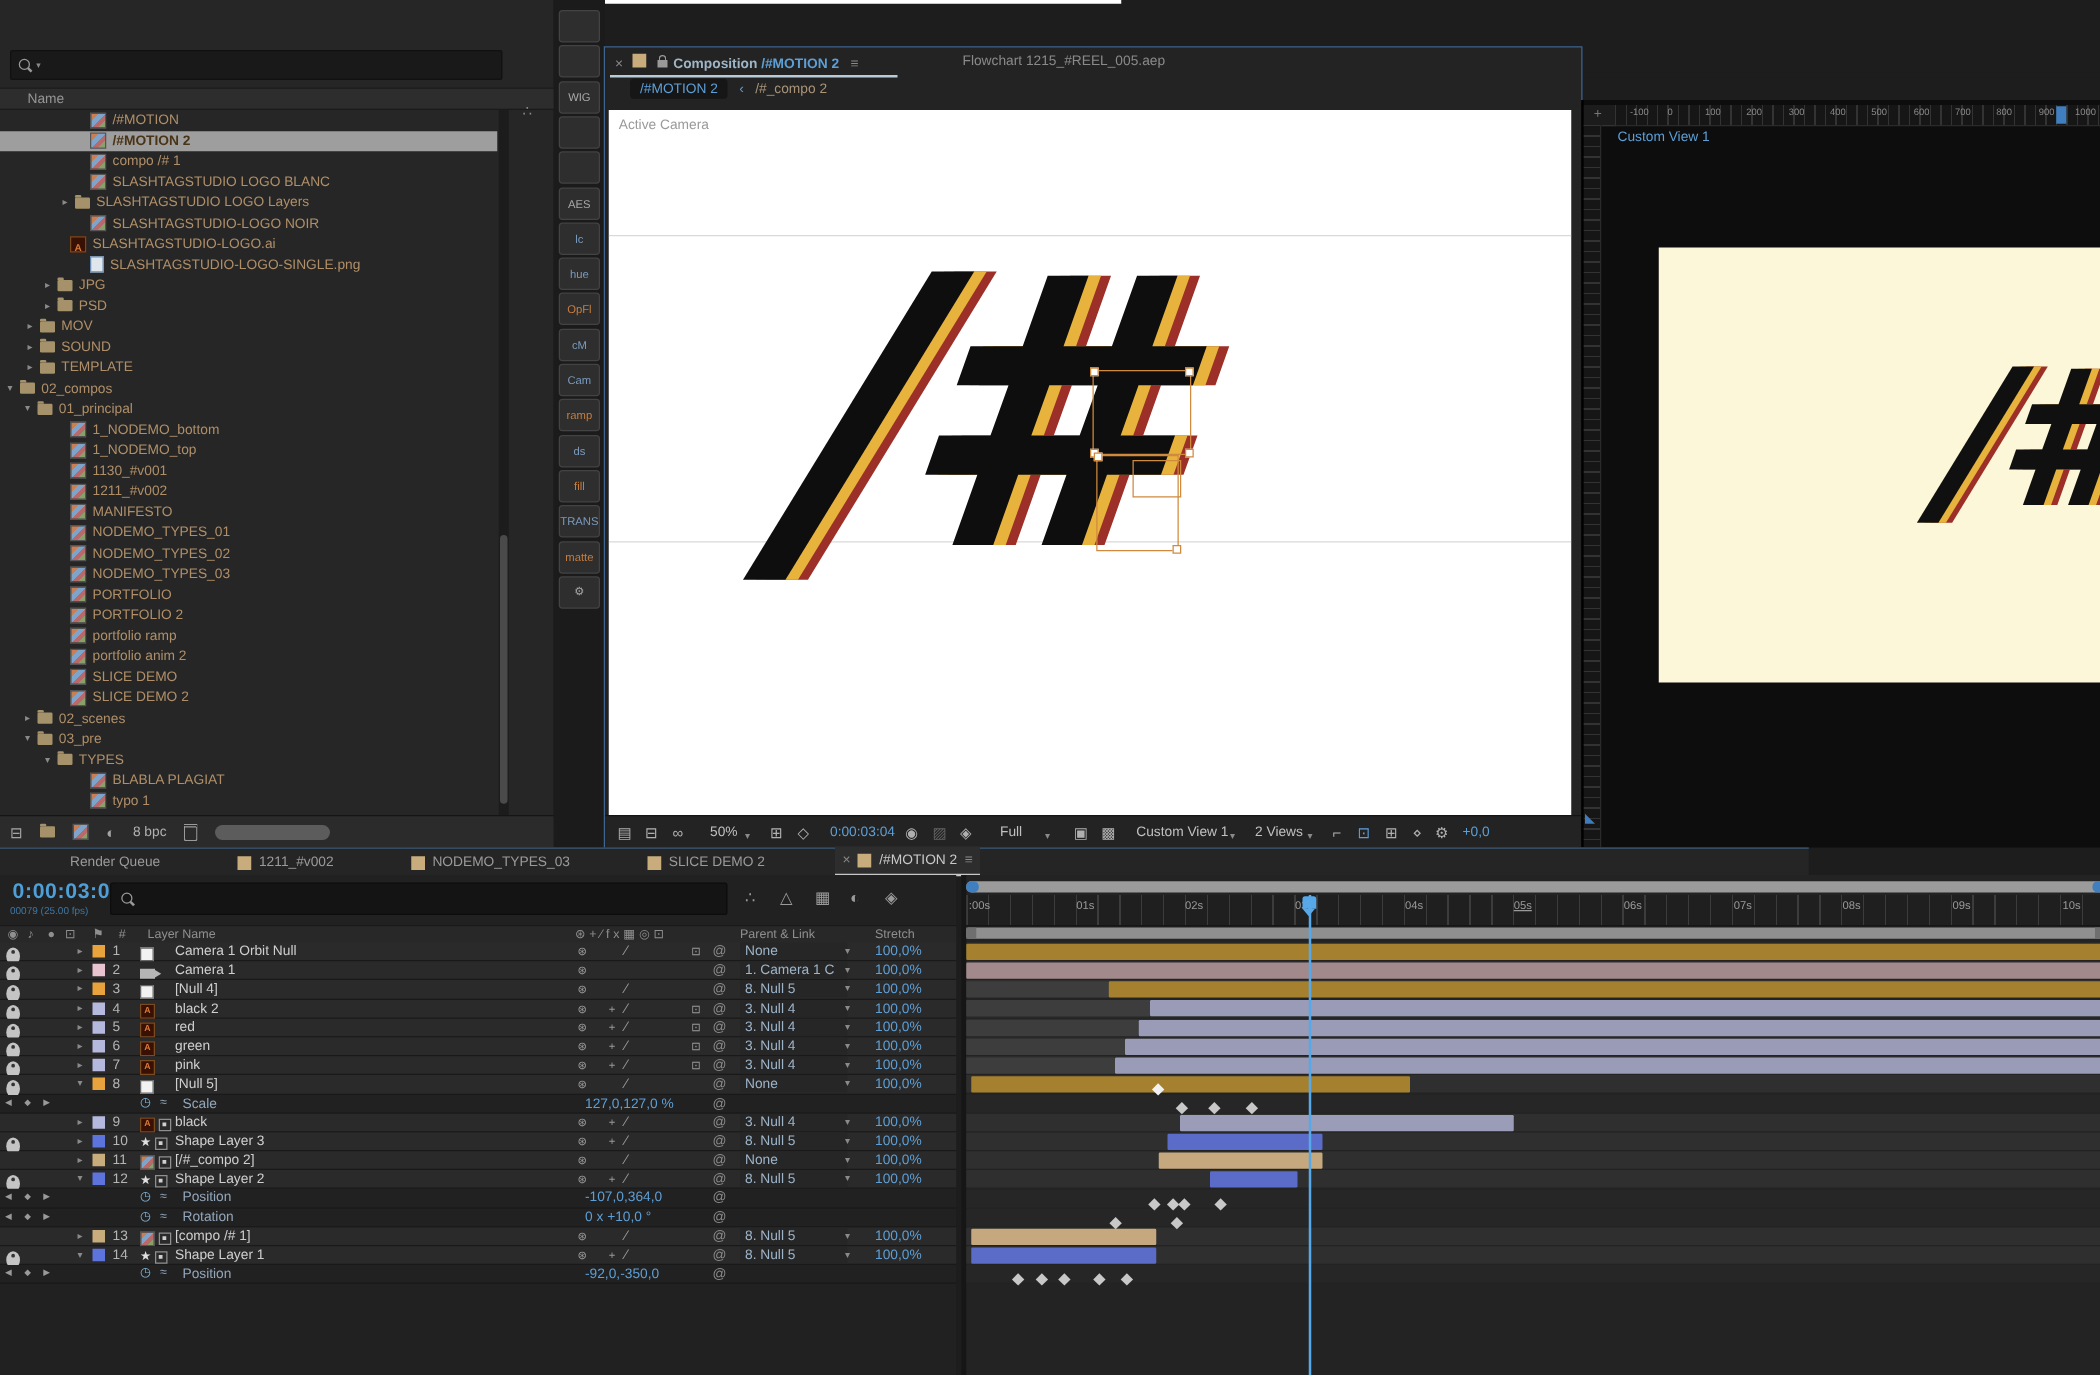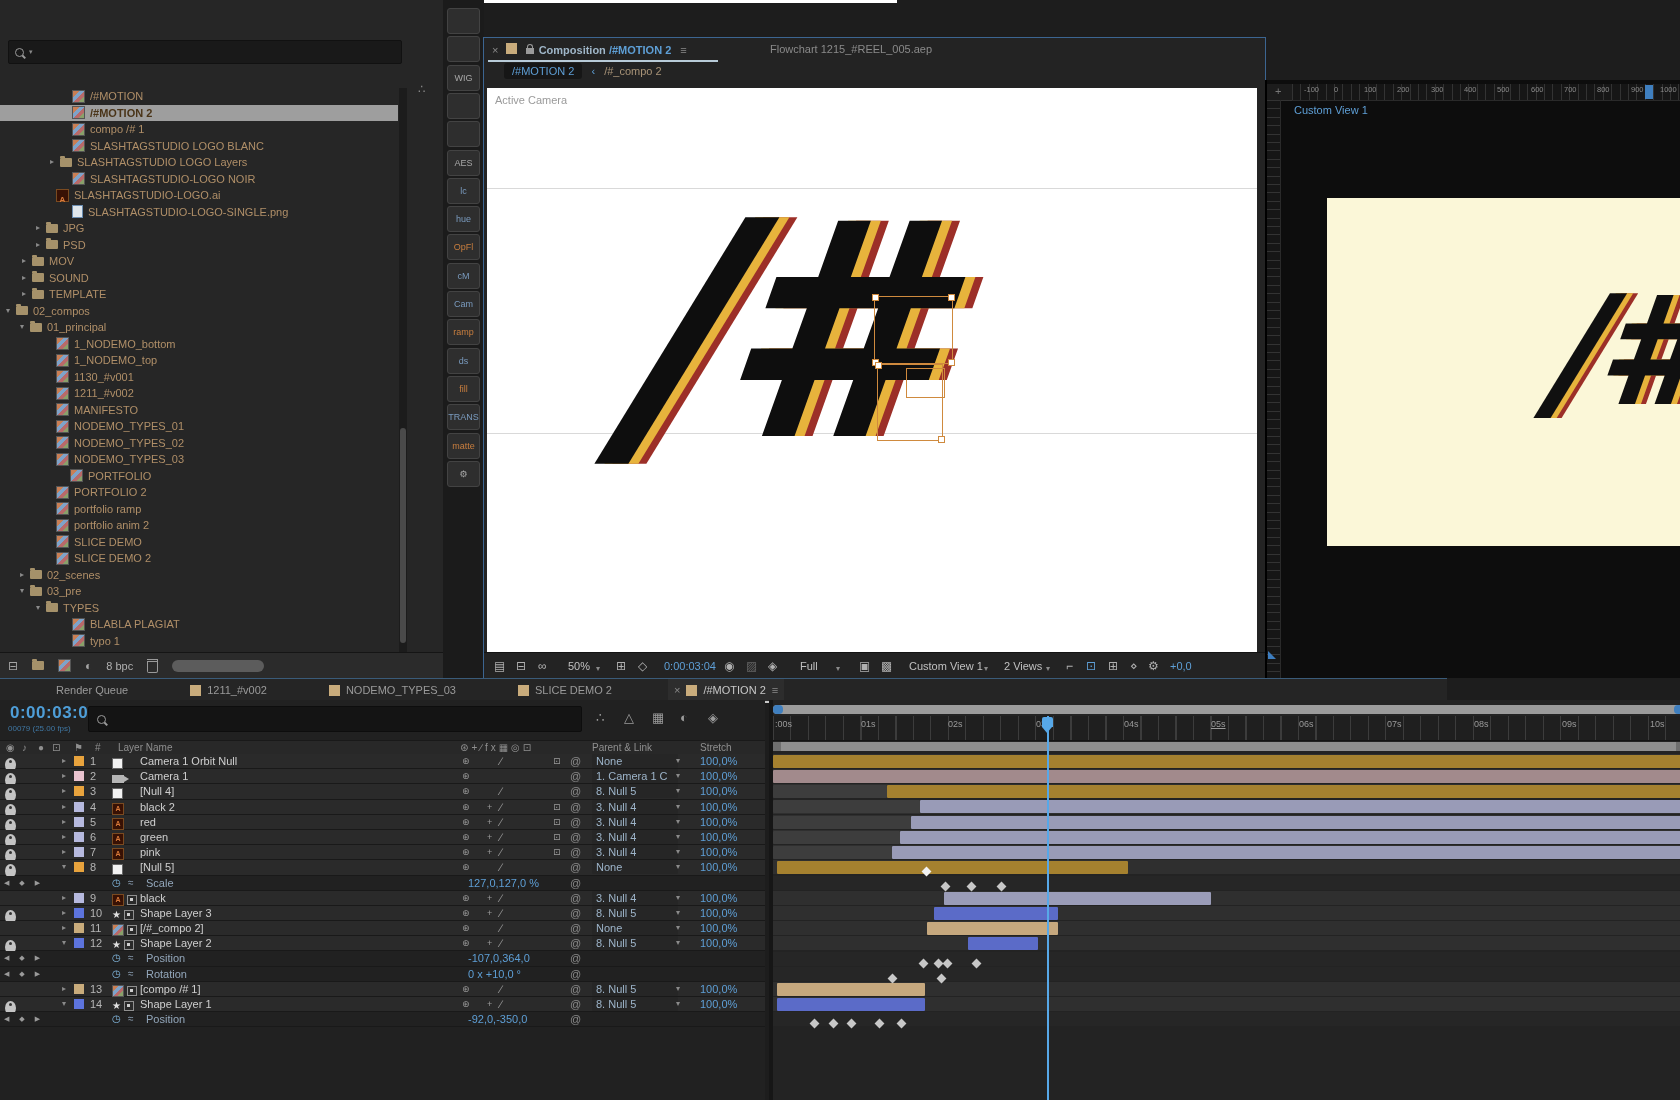--- a/index.html
+++ b/index.html
@@ -84,21 +84,21 @@
      background-image:repeating-linear-gradient(180deg,#333 0 1px,transparent 1px 8.4px);}
   #rp-marker{position:absolute;left:378px;top:5px;width:8px;height:14px;background:#3f7fbf;}
   #customview{position:absolute;left:27px;top:24px;color:#5e9fd6;}
   #cream{position:absolute;left:60px;top:118px;width:355px;height:348px;background:#fbf7d8;overflow:hidden;}
   #creamlogo{position:absolute;left:228px;top:78px;font-style:italic;font-weight:bold;font-size:152px;line-height:152px;
      letter-spacing:-0.07em;color:#101010;transform:skewX(-6deg);
      text-shadow:6px 0 0 #e7b33c,11px 0 0 #9c2f28;font-family:"DejaVu Sans",sans-serif;}
   #rp-resize{position:absolute;left:1px;top:571px;width:0;height:0;border-left:8px solid #3d7dbf;border-top:8px solid transparent;}
 
   
-  #tabsrow{left:0;top:678px;width:1447px;height:22px;background:#252525;border-top:1px solid #3a5b79;display:flex;align-items:flex-start;}
+  #tabsrow{left:0;top:678px;width:1447px;height:22px;background:#252525;border-top:1px solid #3a5b79;display:flex;align-items:flex-end;}
   .ttab{display:flex;align-items:center;gap:6px;margin-left:50px;color:#9a9a9a;height:100%;padding:0 6px;}
   .ttab.active{color:#c8c8c8;border-bottom:2px solid #c8c8c8;background:#2d2d2d;}
   .ttab .x{color:#8a8a8a;}
   .ttab .menu{color:#8a8a8a;}
 
   
   #tl-left{left:0;top:700px;width:765px;height:400px;background:#212121;}
   #tl-time{left:10px;top:3px;font-size:17px;font-weight:bold;color:#4e9ed8;letter-spacing:0.5px;}
   #tl-fps{left:8px;top:24px;font-size:8px;color:#3f77a3;}
   #tl-search{left:88px;top:6px;width:492px;height:24px;background:#141414;border:1px solid #0d0d0d;border-radius:2px;}
@@ -165,20 +165,23 @@
 <div id="app">
 
   <div class="abs white" style="left:37px;top:0;width:70px;height:10px;"></div>
   <div class="abs white" style="left:484px;top:0;width:413px;height:3px;"></div>
 
   <div id="project" class="abs">
     <div id="proj-search" class="abs">
       <span class="lens abs" style="left:6px;top:6px;"></span>
       <span class="abs" style="left:20px;top:7px;font-size:7px;color:#8a8a8a;">▾</span>
     </div>
+    <div id="proj-namehdr" class="abs">
+      <span style="margin-left:22px;line-height:16px;">Name</span>
+    </div>
     <div id="proj-flow-icon" class="abs">∴</div>
 
     <div id="tree" class="abs">
 
         <div class="titem" style="padding-left: 62px;">
           <span class="arr"></span>
           <span class="pic comp"></span>
           <span class="lab">/#MOTION</span>
         </div>
 
@@ -307,21 +310,21 @@
           <span class="pic comp"></span>
           <span class="lab">NODEMO_TYPES_02</span>
         </div>
 
         <div class="titem" style="padding-left: 46px;">
           <span class="arr"></span>
           <span class="pic comp"></span>
           <span class="lab">NODEMO_TYPES_03</span>
         </div>
 
-        <div class="titem" style="padding-left: 60px;">
+        <div class="titem" style="padding-left: 46px;">
           <span class="arr"></span>
           <span class="pic comp"></span>
           <span class="lab">PORTFOLIO</span>
         </div>
 
         <div class="titem" style="padding-left: 46px;">
           <span class="arr"></span>
           <span class="pic comp"></span>
           <span class="lab">PORTFOLIO 2</span>
         </div>

